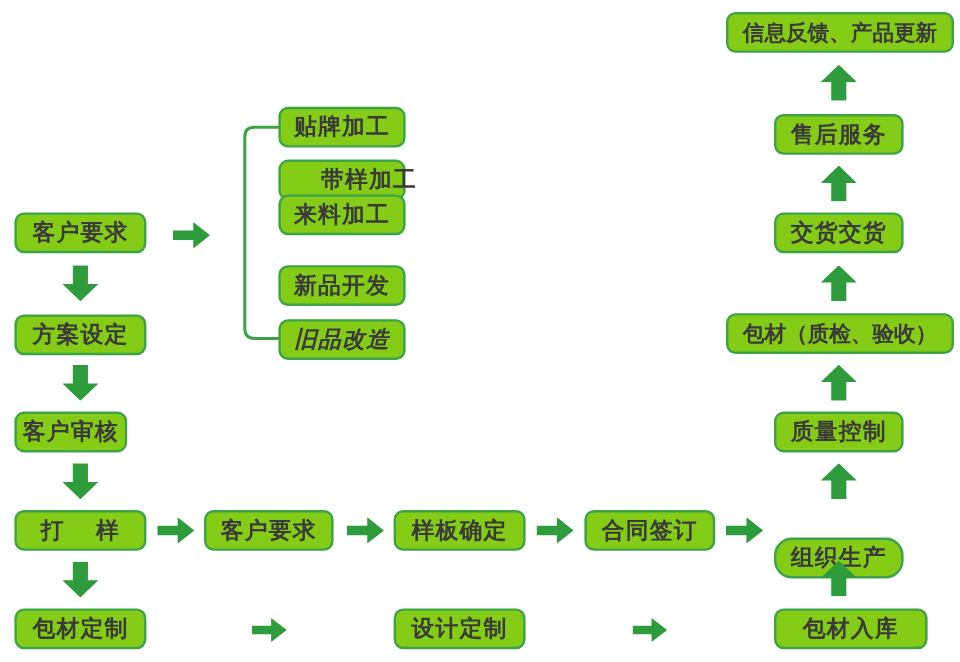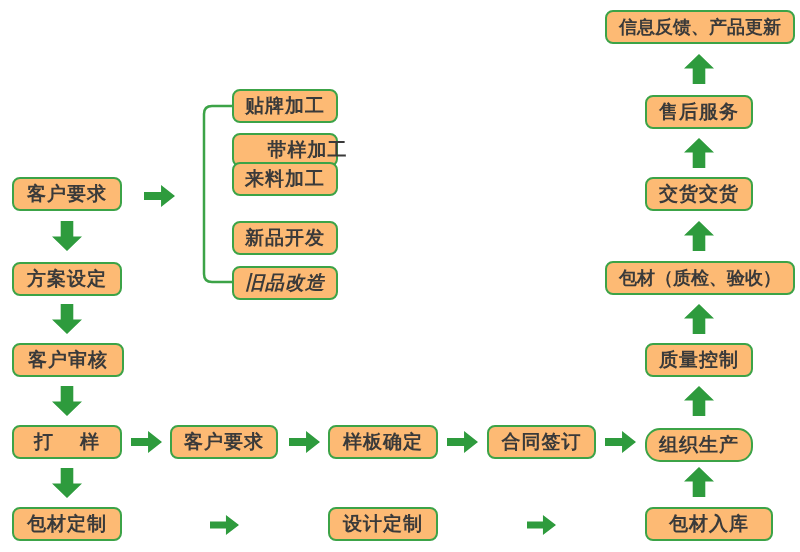--- a/index.html
+++ b/index.html
@@ -12,21 +12,21 @@
     position:relative;
     width:800px;height:552px;
     background:#ffffff;
     font-family:"Liberation Sans","DejaVu Sans",sans-serif;
     overflow:hidden;
   }
   .node{
     position:absolute;
     box-sizing:border-box;
     height:34px;
-    background:#fdba74;
+    background:#84cc16;
     border:2px solid var(--green-border);
     border-radius:8px;
     display:flex;
     align-items:center;
     justify-content:center;
     font-size:19px;
     font-weight:bold;
     color:var(--text-color);
     letter-spacing:1px;
     white-space:nowrap;
@@ -49,41 +49,41 @@
   }
   .bracket{position:absolute;}
 </style>
 </head>
 <body>
 
 <div class="canvas">
 
   <div class="node" style="left:12px;top:177px;width:110px;">客户要求</div>
   <div class="node" style="left:12px;top:262px;width:110px;">方案设定</div>
-  <div class="node" style="left:12px;top:343px;width:112px;">客户审核</div>
+  <div class="node" style="left:12px;top:343px;width:94px;">客户审核</div>
   <div class="node spread" style="left:12px;top:425px;width:110px;">
     <span>打</span>
     <span>样</span>
   </div>
   <div class="node" style="left:12px;top:507px;width:110px;">包材定制</div>
 
   <div class="node" style="left:232px;top:89px;width:106px;">贴牌加工</div>
   <div class="node" style="left:232px;top:133px;width:106px;padding-left:45px;">带样加工</div>
   <div class="node" style="left:232px;top:162px;width:106px;">来料加工</div>
   <div class="node" style="left:232px;top:221px;width:106px;">新品开发</div>
   <div class="node" style="left:232px;top:266px;width:106px;font-style:italic;">旧品改造</div>
 
   <svg class="bracket" style="left:196px;top:98px;" width="42" height="192" viewBox="0 0 42 192">
     <path d="M 36 8 H 16 Q 8 8 8 16 V 176 Q 8 184 16 184 H 36" fill="none" stroke="#3ca347" stroke-width="2.5" stroke-linecap="round"></path>
   </svg>
 
   <div class="node" style="left:170px;top:425px;width:108px;">客户要求</div>
   <div class="node" style="left:328px;top:425px;width:110px;">样板确定</div>
   <div class="node" style="left:487px;top:425px;width:109px;">合同签订</div>
-  <div class="node" style="left:645px;top:428px;width:108px;border-radius:15px;">组织生产</div>
+  <div class="node" style="left:645px;top:448px;width:108px;border-radius:15px;">组织生产</div>
 
   <div class="node" style="left:328px;top:507px;width:110px;">设计定制</div>
   <div class="node" style="left:645px;top:507px;width:128px;">包材入库</div>
 
   <div class="node" style="left:645px;top:343px;width:108px;">质量控制</div>
   <div class="node wide" style="left:605px;top:261px;width:190px;">包材（质检、验收）</div>
   <div class="node" style="left:645px;top:177px;width:108px;">交货交货</div>
   <div class="node" style="left:645px;top:95px;width:108px;">售后服务</div>
   <div class="node wide" style="left:605px;top:10px;width:190px;">信息反馈、产品更新</div>
 

